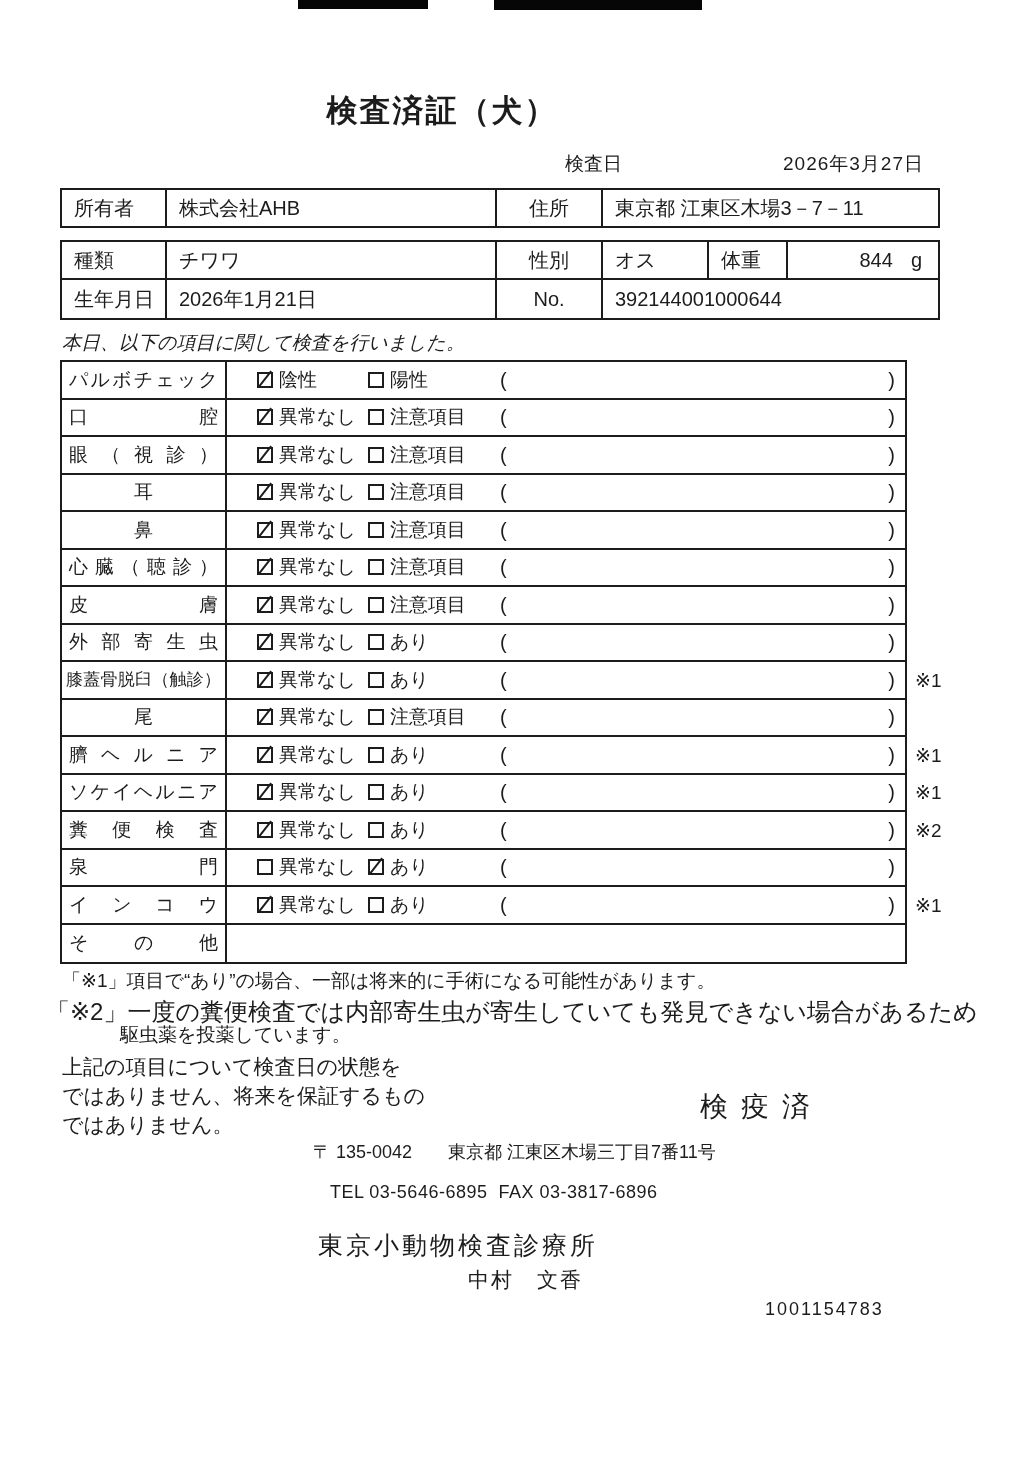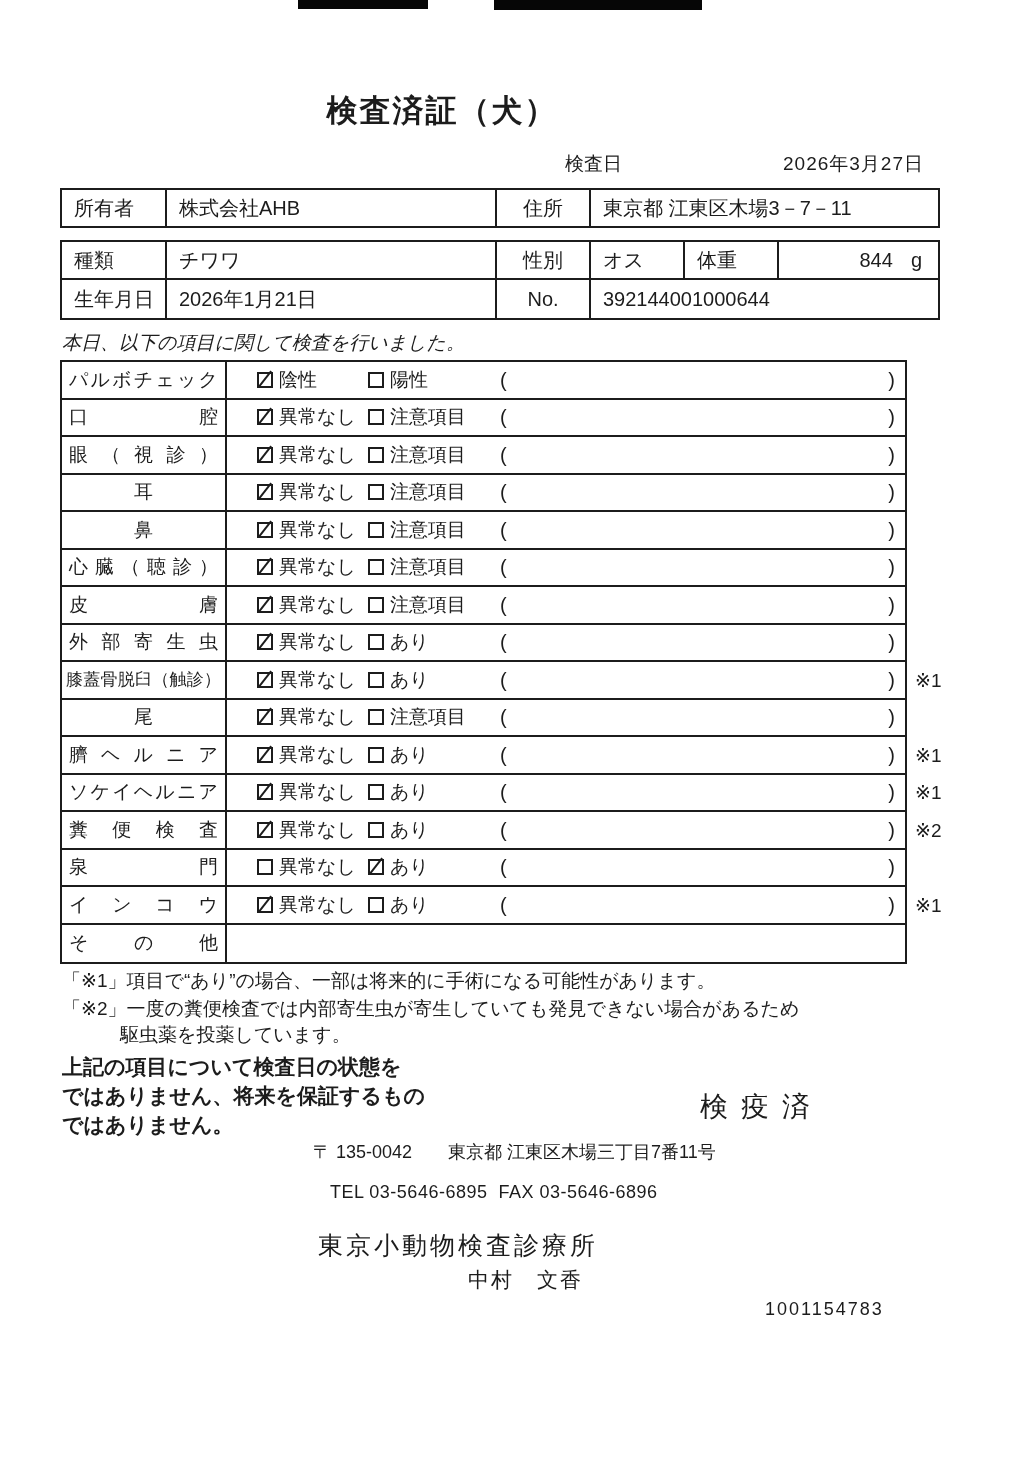--- a/index.html
+++ b/index.html
@@ -26,22 +26,22 @@
   .pet-table   { top:240px; left:60px; width:880px; display:flex; flex-direction:column; }
   .prow { display:flex; height:38px; border-bottom:2px solid #1c1c1c; }
   .prow.last { border-bottom:none; }
   .cell {
     border-right:2px solid #1c1c1c; display:flex; align-items:center;
     padding:16px 12px; font-size:20px; white-space:nowrap; overflow:hidden;
   }
   .cell:last-child { border-right:none; }
   .w103 { width:105px; flex:none; }
   .w330 { width:330px; flex:none; }
-  .w90  { width:94px;  flex:none; }
-  .w85  { width:94px;  flex:none; }
+  .w90  { width:106px;  flex:none; }
+  .w85  { width:79px;  flex:none; }
   .flex1 { flex:1; }
   .cell.center { justify-content:center; padding:0; }
   .weight-cell { justify-content:flex-end; gap:18px; padding-right:16px; }
 
   .intro { position:absolute; top:330px; left:62px; font-size:19px;font-style:italic; }
 
   .insp-table {
     position:absolute; top:360px; left:60px; width:847px;
     border:2px solid #1c1c1c;
   }
@@ -62,24 +62,24 @@
   .pclose { position:absolute; right:10px; top:50%; transform:translateY(-50%); font-size:20px; }
   .inote { position:absolute; left:calc(100% + 10px); top:50%; transform:translateY(-50%); font-size:19px; white-space:nowrap; }
   .cbox { width:16px; height:16px; border:2px solid #1c1c1c; position:relative; display:inline-block; flex:none; background:#fff; }
   .cbox.checked::after {
     content:""; position:absolute; left:50%; top:-5px; bottom:-3px;
     width:2px; margin-left:-1px; background:#1c1c1c; transform:rotate(38deg);
   }
   .clabel { white-space:nowrap; }
 
   .fn1  { position:absolute; top:968px;  left:62px;  font-size:19px; }
-  .fn2a { position:absolute; top:996px;  left:62px;  font-size:19px; }
+  .fn2a { position:absolute; top:996px;  left:46px;  font-size:24px; }
   .fn2b { position:absolute; top:1022px; left:120px; font-size:19px; }
 
-  .disclaimer { position:absolute; top:1052px; left:62px; font-size:21px; font-weight:bold; line-height:29px; }
+  .disclaimer { position:absolute; top:1052px; left:62px; font-size:21px; font-weight:normal; line-height:29px; }
 
   .stamp { position:absolute; top:1088px; left:700px; font-size:28px; letter-spacing:13px; }
 
   .addr   { position:absolute; top:1140px; left:313px; font-size:18px; white-space:pre; }
   .telfax { position:absolute; top:1182px; left:330px; font-size:18px; white-space:pre; letter-spacing:0.5px; }
   .clinic { position:absolute; top:1229px; left:318px; font-size:25px; letter-spacing:3px; }
   .vet    { position:absolute; top:1266px; left:420px; font-size:21px; letter-spacing:2px;margin-left:48px; }
   .serial { position:absolute; top:1299px; left:765px; font-size:18px; letter-spacing:2px; }
 </style>
 </head>
@@ -445,16 +445,16 @@
 
 <div class="disclaimer">
   <div>上記の項目について検査日の状態を</div>
   <div>ではありません、将来を保証するもの</div>
   <div>ではありません。</div>
 </div>
 
 <div class="stamp">検疫済</div>
 
 <div class="addr">〒 135-0042　　東京都 江東区木場三丁目7番11号</div>
-<div class="telfax">TEL 03-5646-6895  FAX 03-5646-6896</div>
+<div class="telfax">TEL 03-5646-6895  FAX 03-3817-6896</div>
 <div class="clinic">東京小動物検査診療所</div>
 <div class="vet">中村　文香</div>
 <div class="serial">1001154783</div>
 
 </body></html>

